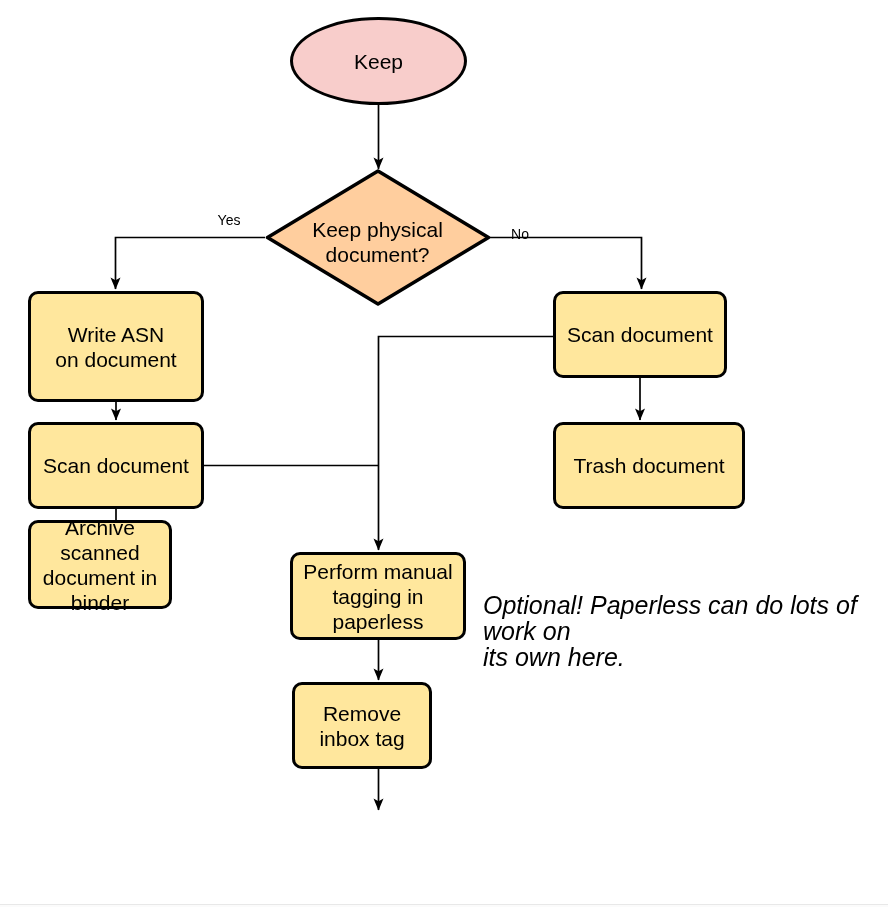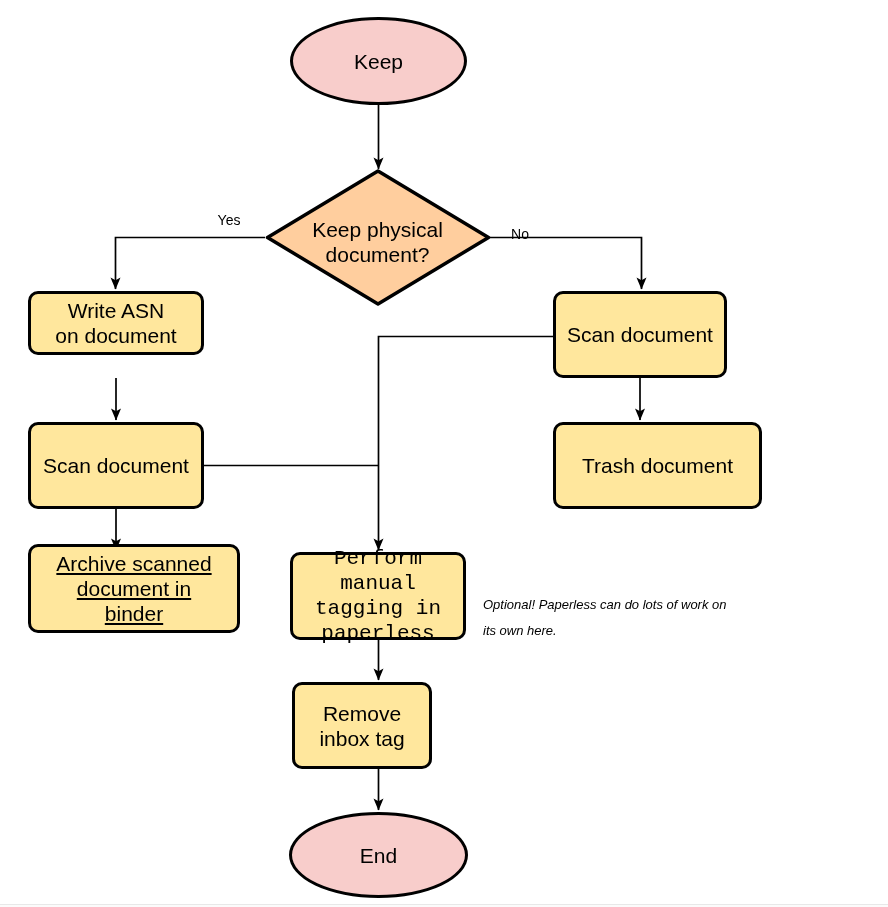--- a/index.html
+++ b/index.html
@@ -31,21 +31,21 @@
     background:var(--terminal-fill);
     border:3px solid var(--shape-border);
     border-radius:50%;
   }
   .decision-label{position:absolute;background:transparent;border:none;}
   .edge-label{
     position:absolute;font-size:14px;line-height:20px;text-align:center;
   }
   .note{
     position:absolute;left:483px;top:592px;width:400px;
-    font-size:13px;line-height:26px;font-style:italic;white-space:pre-line;
+    font-size:25px;line-height:26px;font-style:italic;white-space:pre-line;
   }
   .page-bottom-edge{
     position:absolute;left:0;top:904px;width:888px;height:3px;
     background:#fbfbfb;border-top:1px solid #e8e8e8;box-sizing:border-box;
   }
 </style>
 </head>
 <body>
 
 <div class="canvas">
@@ -73,39 +73,38 @@
 
   <div class="node terminal" style="left:290px;top:17px;width:177px;height:88px;">Keep</div>
 
   <div class="node decision-label" style="left:265px;top:174px;width:225px;height:135px;">Keep physical
 document?</div>
 
   <div class="edge-label" style="left:203px;top:210px;width:52px;">Yes</div>
 
   <div class="edge-label" style="left:494px;top:224px;width:52px;">No</div>
 
-  <div class="node process" style="left:28px;top:291px;width:176px;height:64px;">Write ASN
+  <div class="node process" style="left:28px;top:291px;width:176px;height:111px;">Write ASN
 on document</div>
 
   <div class="node process" style="left:28px;top:422px;width:176px;height:87px;">Scan document</div>
 
-  <div class="node process" style="left:28px;top:544px;width:212px;height:89px;text-decoration:underline;">Archive scanned
+  <div class="node process" style="left:28px;top:520px;width:144px;height:89px;">Archive scanned
 document in
 binder</div>
 
   <div class="node process" style="left:553px;top:291px;width:174px;height:87px;">Scan document</div>
 
-  <div class="node process" style="left:553px;top:422px;width:209px;height:87px;">Trash document</div>
+  <div class="node process" style="left:553px;top:422px;width:192px;height:87px;">Trash document</div>
 
-  <div class="node process" style="left:290px;top:552px;width:176px;height:88px;font-family:Liberation Mono, monospace;">Perform manual
+  <div class="node process" style="left:290px;top:552px;width:176px;height:88px;">Perform manual
 tagging in
 paperless</div>
 
   <div class="note">Optional! Paperless can do lots of work on
 its own here.</div>
 
   <div class="node process" style="left:292px;top:682px;width:140px;height:87px;">Remove
 inbox tag</div>
 
-  <div class="node terminal" style="left:289px;top:812px;width:179px;height:86px;">End</div>
 
   <div class="page-bottom-edge"></div>
 </div>
 
 </body></html>

